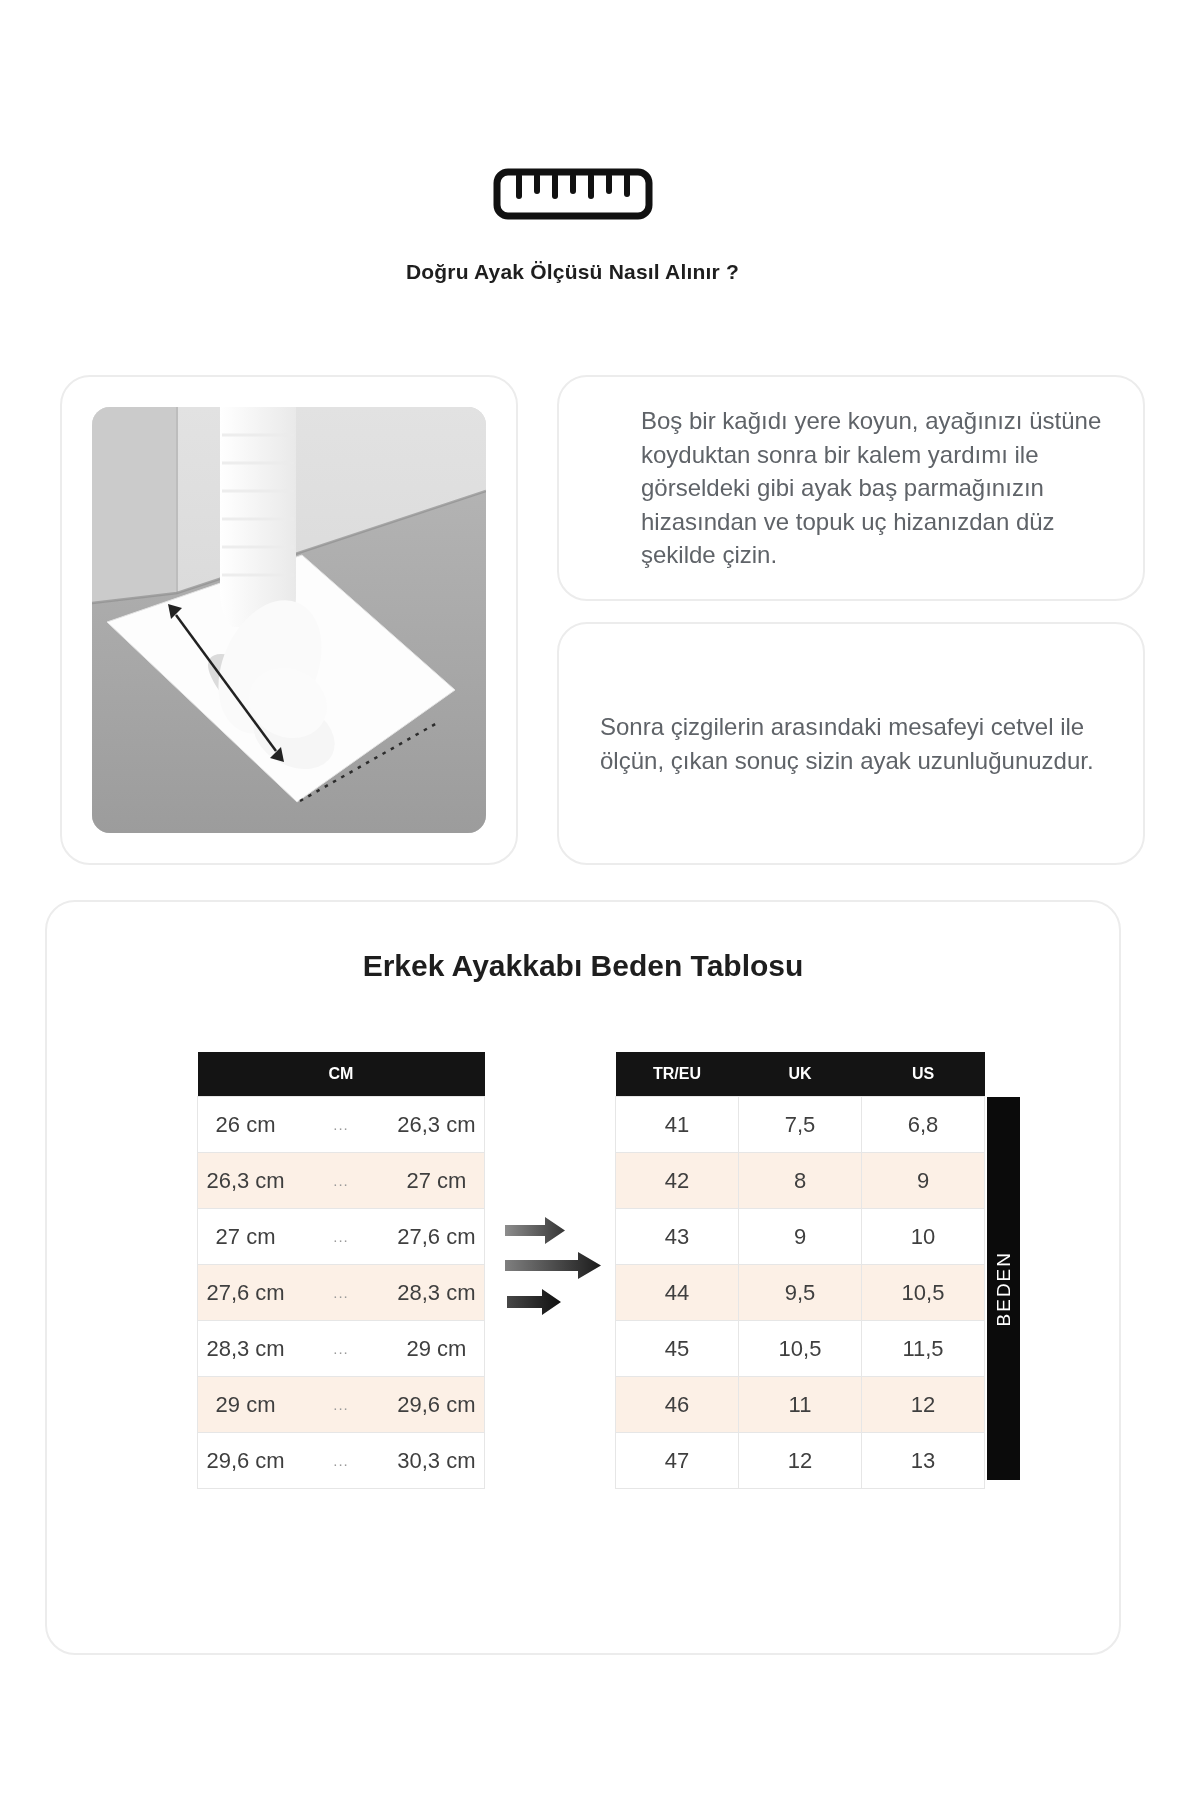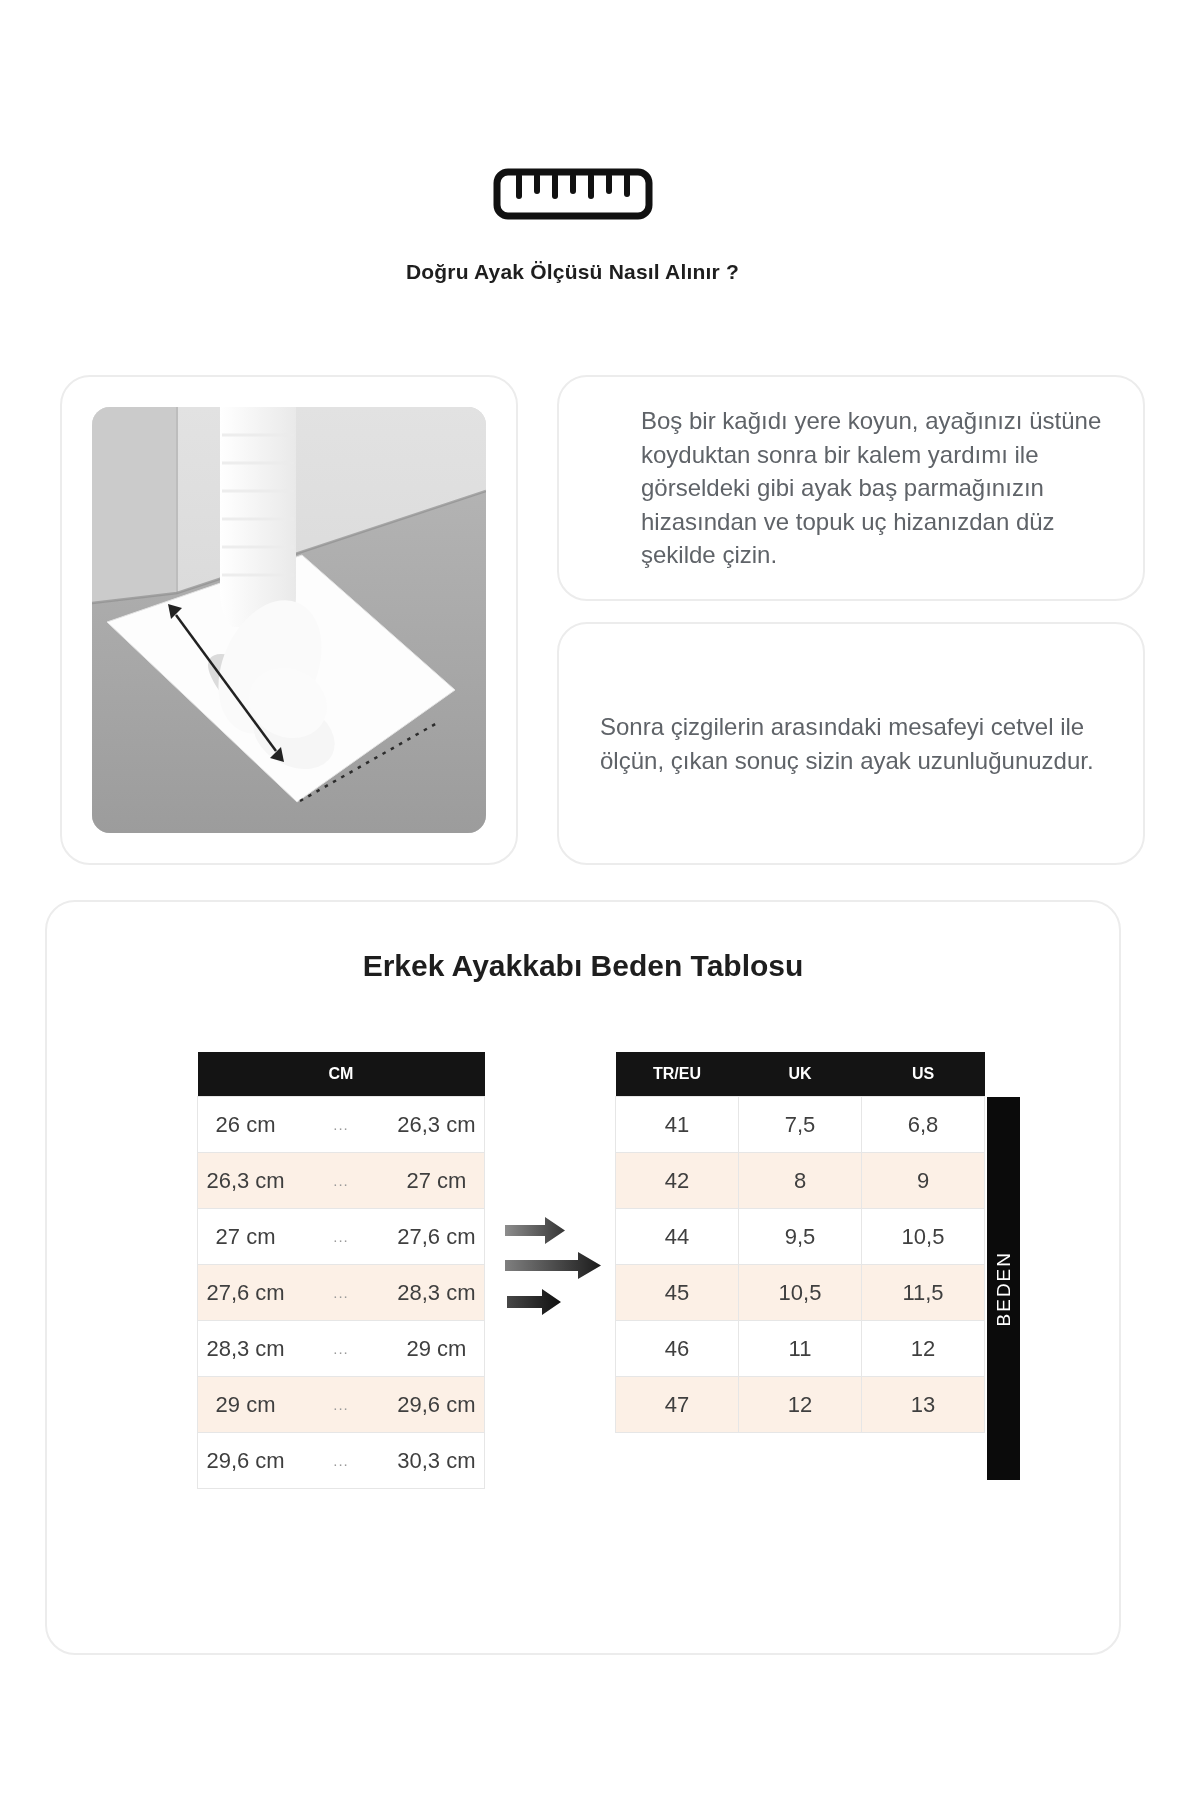--- a/index.html
+++ b/index.html
@@ -215,20 +215,25 @@
             <td>41</td>
             <td>7,5</td>
             <td>6,8</td>
           </tr>
         <tr>
             <td>42</td>
             <td>8</td>
             <td>9</td>
           </tr>
         <tr>
+            <td>43</td>
+            <td>9</td>
+            <td>10</td>
+          </tr>
+        <tr>
             <td>44</td>
             <td>9,5</td>
             <td>10,5</td>
           </tr>
         <tr>
             <td>45</td>
             <td>10,5</td>
             <td>11,5</td>
           </tr>
         <tr>

